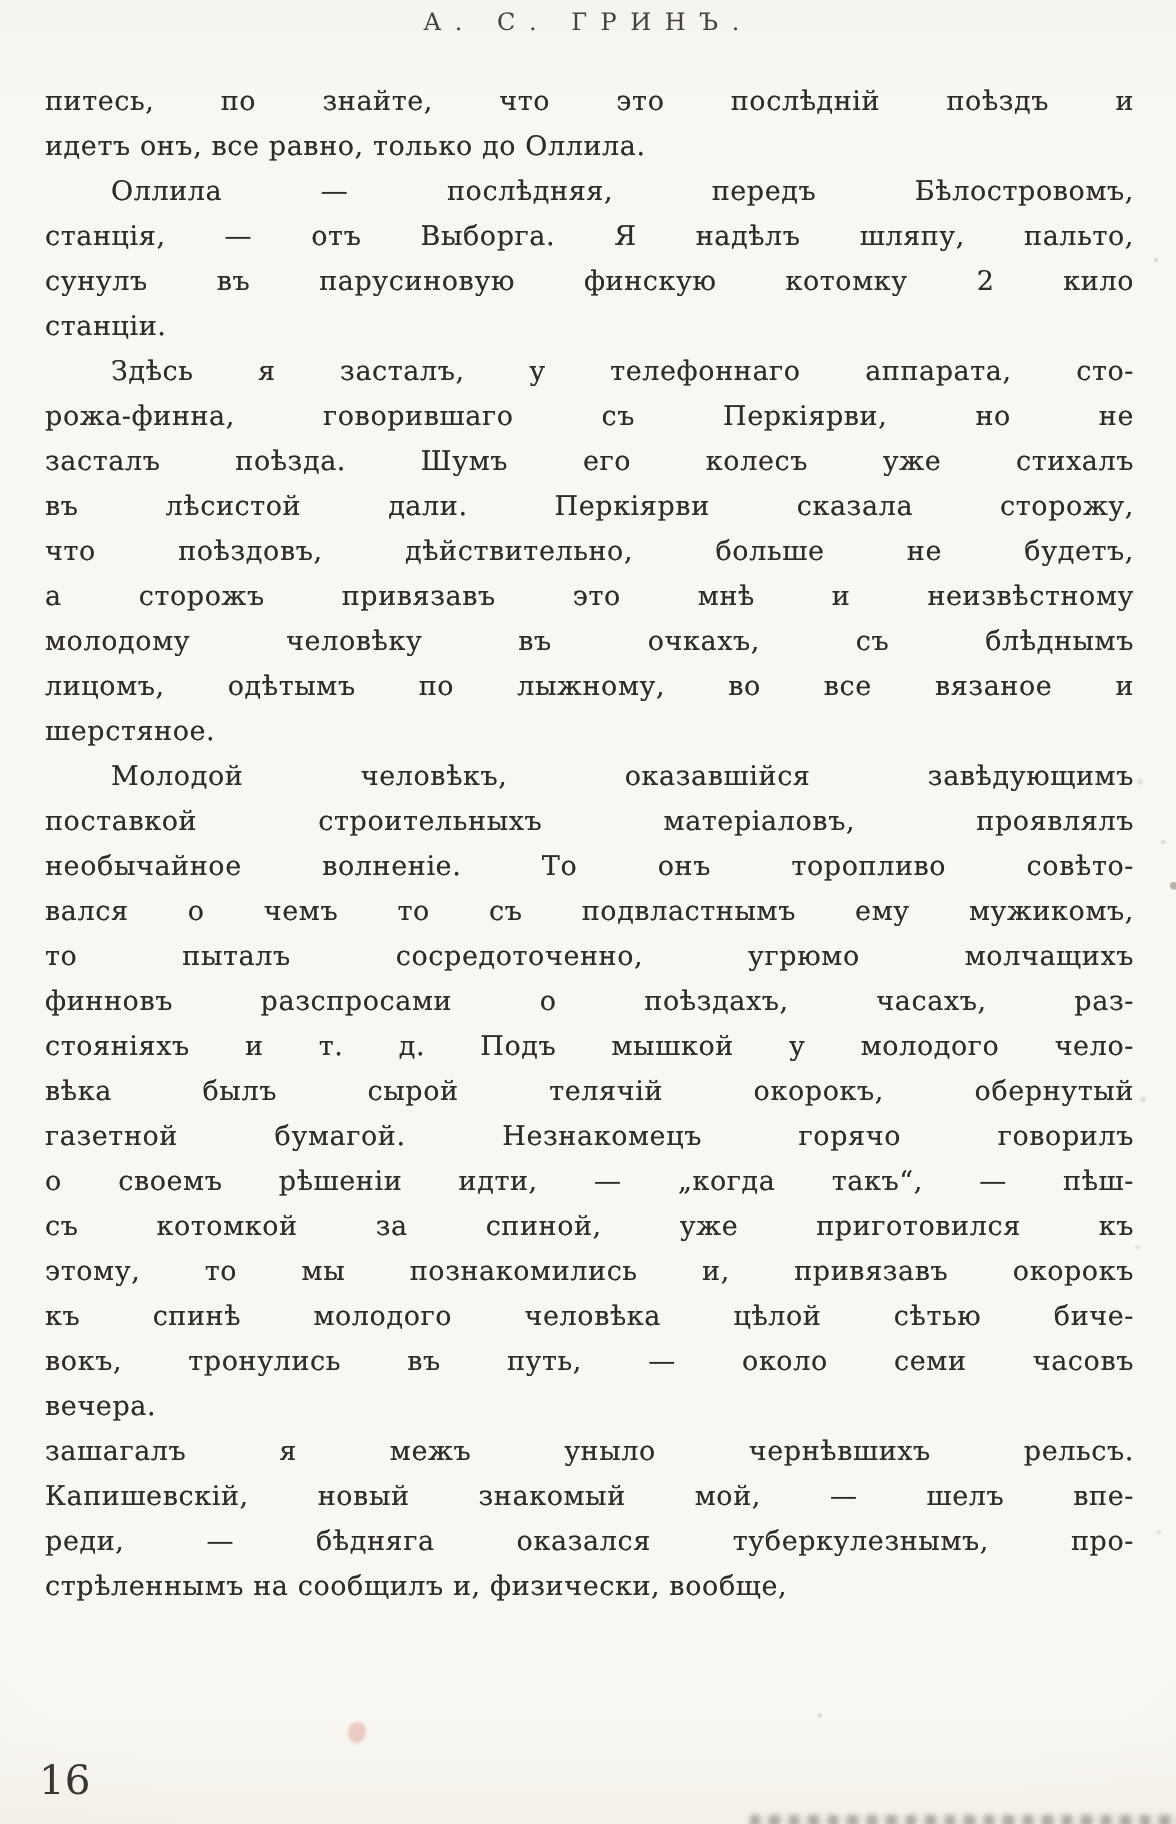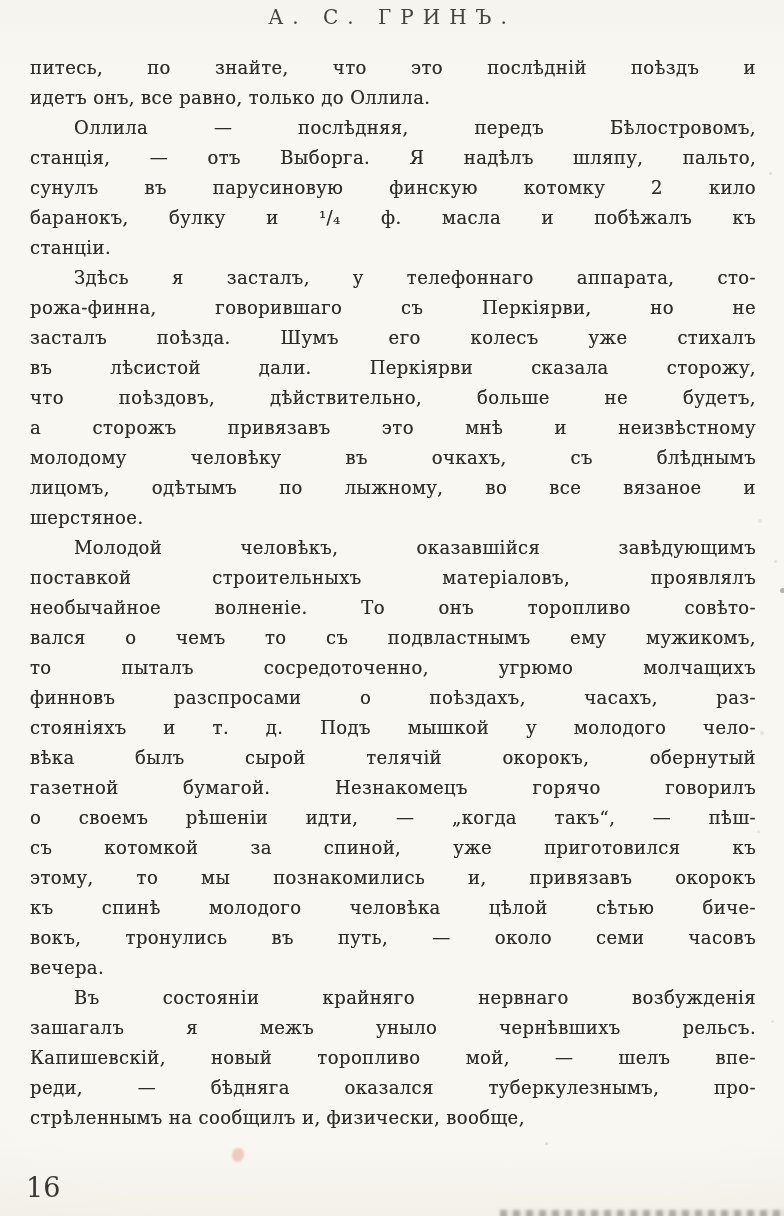--- a/index.html
+++ b/index.html
@@ -23,21 +23,21 @@
       radial-gradient(ellipse 120% 100% at 50% 45%, rgba(255,255,255,0.0) 60%, rgba(210,205,195,0.18) 100%),
       linear-gradient(180deg, rgba(240,237,230,0.35) 0%, rgba(255,255,255,0) 6%, rgba(255,255,255,0) 94%, rgba(235,231,222,0.4) 100%);
     pointer-events: none;
   }
   .running-title {
     position: absolute;
     top: 5px;
     left: 0;
     width: 100%;
     text-align: center;
-    font-size: 20px;
+    font-size: 16px;
     letter-spacing: 9px;
     color: #45423e;
   }
   .text-block {
     position: absolute;
     top: 53px;
     left: 30px;
     width: 726px;
   }
   .para { margin: 0; padding: 0; }
@@ -99,21 +99,20 @@
 <main class="text-block">
 
 <div class="para">
       <div class="line">питесь, по знайте, что это послѣдній поѣздъ и</div>
       <div class="line last">идетъ онъ, все равно, только до Оллила.</div>
     </div>
     <div class="para">
       <div class="line indent">Оллила — послѣдняя, передъ Бѣлостровомъ,</div>
       <div class="line">станція, — отъ Выборга. Я надѣлъ шляпу, пальто,</div>
       <div class="line">сунулъ въ парусиновую финскую котомку 2 кило</div>
-      <div class="line">баранокъ, булку и ¹/₄ ф. масла и побѣжалъ къ</div>
       <div class="line last">станціи.</div>
     </div>
     <div class="para">
       <div class="line indent">Здѣсь я засталъ, у телефоннаго аппарата, сто-</div>
       <div class="line">рожа-финна, говорившаго съ Перкіярви, но не</div>
       <div class="line">засталъ поѣзда. Шумъ его колесъ уже стихалъ</div>
       <div class="line">въ лѣсистой дали. Перкіярви сказала сторожу,</div>
       <div class="line">что поѣздовъ, дѣйствительно, больше не будетъ,</div>
       <div class="line">а сторожъ привязавъ это мнѣ и неизвѣстному</div>
       <div class="line">молодому человѣку въ очкахъ, съ блѣднымъ</div>
@@ -131,23 +130,22 @@
       <div class="line">вѣка былъ сырой телячій окорокъ, обернутый</div>
       <div class="line">газетной бумагой. Незнакомецъ горячо говорилъ</div>
       <div class="line">о своемъ рѣшеніи идти, — „когда такъ“, — пѣш-</div>
       <div class="line">съ котомкой за спиной, уже приготовился къ</div>
       <div class="line">этому, то мы познакомились и, привязавъ окорокъ</div>
       <div class="line">къ спинѣ молодого человѣка цѣлой сѣтью биче-</div>
       <div class="line">вокъ, тронулись въ путь, — около семи часовъ</div>
       <div class="line last">вечера.</div>
     </div>
     <div class="para">
-      <div class="line indent">Въ состояніи крайняго нервнаго возбужденія</div>
       <div class="line">зашагалъ я межъ уныло чернѣвшихъ рельсъ.</div>
-      <div class="line">Капишевскій, новый торопливо мой, — шелъ впе-</div>
+      <div class="line">Капишевскій, новый знакомый мой, — шелъ впе-</div>
       <div class="line">реди, — бѣдняга оказался туберкулезнымъ, про-</div>
       <div class="line last">стрѣленнымъ на сообщилъ и, физически, вообще,</div>
     </div>
   </main>
 
 <div class="stain-pink"></div>
 <div class="bleed-bottom"></div>
 
 <div class="page-number">16</div>
 

